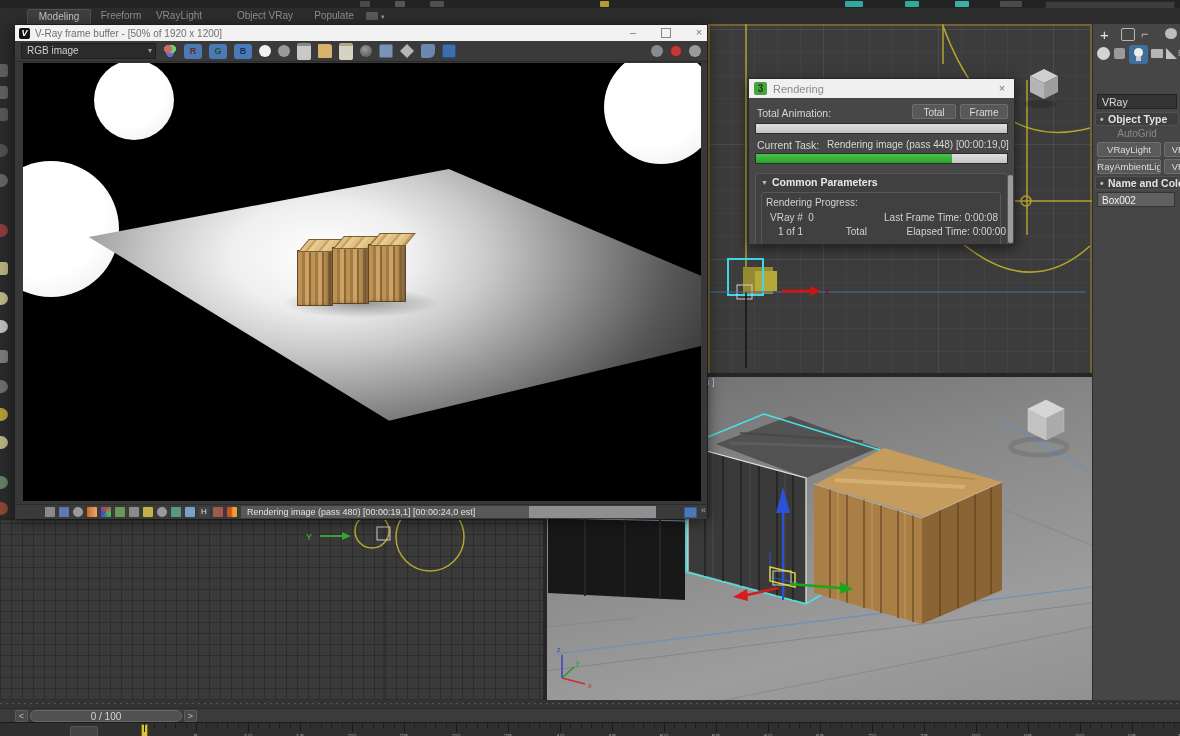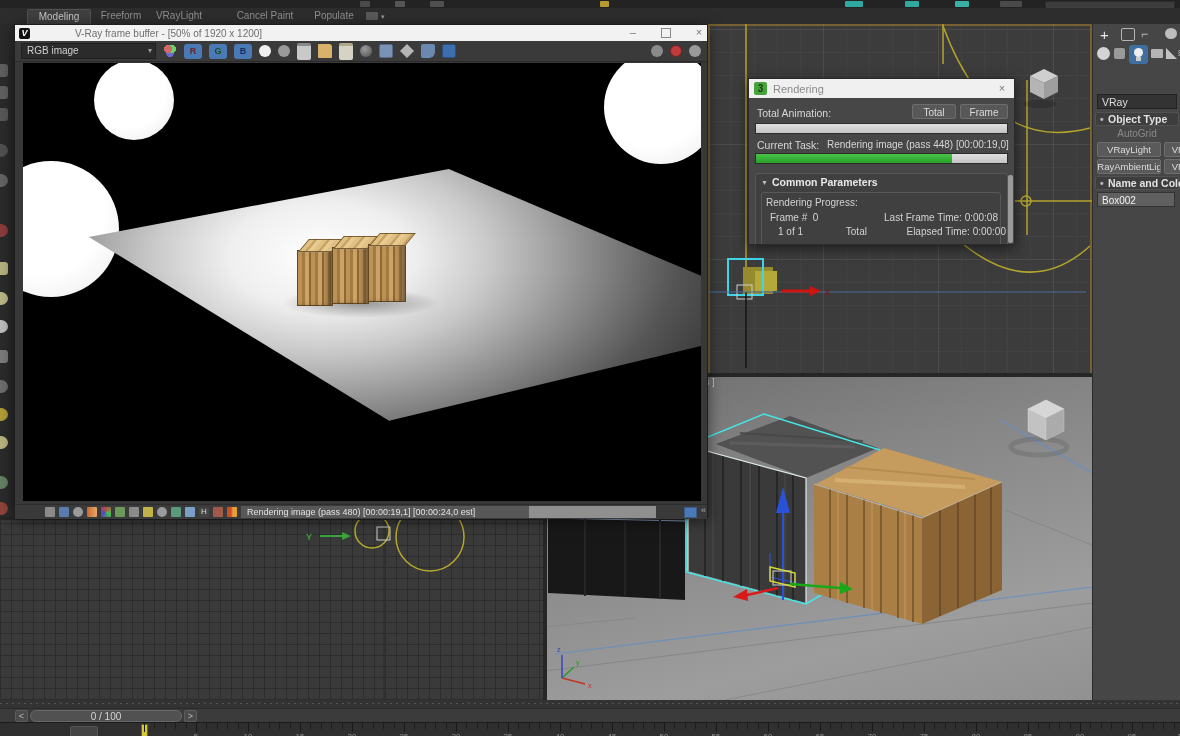--- a/index.html
+++ b/index.html
@@ -31,21 +31,21 @@
       repeating-linear-gradient(90deg,#2d2d2d 0 1px,transparent 1px 55px),
       repeating-linear-gradient(0deg,rgba(0,0,0,.22) 0 1px,transparent 1px 11px),
       repeating-linear-gradient(90deg,rgba(0,0,0,.22) 0 1px,transparent 1px 11px);}
   .vp-divider{background:#262626;}
   
   #vfb{left:14px;top:24px;width:694px;height:494px;background:#383838;z-index:5;
        box-shadow:0 3px 14px rgba(0,0,0,.55);border:1px solid #1e1e1e;box-sizing:border-box;}
   #vfb-title{position:absolute;left:0;top:0;width:100%;height:16px;background:#f2f2f2;display:flex;align-items:center;}
   #vfb-logo{width:11px;height:11px;margin:0 5px 0 4px;background:#111;border-radius:2px;color:#fff;
             font-size:9px;line-height:11px;text-align:center;font-style:italic;font-weight:bold;}
-  #vfb-title .t{font-size:10px;color:#6f6f6f;margin-left:40px;}
+  #vfb-title .t{font-size:10px;color:#6f6f6f;}
   .win-btn{position:absolute;top:0;width:16px;height:15px;text-align:center;font-size:11px;line-height:15px;color:#777;}
   .win-max{border:1px solid #888;width:8px;height:8px;top:3px;}
   #vfb-toolbar{position:absolute;left:0;top:16px;width:100%;height:21px;background:#3a3a3a;
                border-bottom:1px solid #2a2a2a;display:flex;align-items:center;padding-left:6px;box-sizing:border-box;gap:7px;}
   #vfb-channel{width:128px;height:14px;background:#2b2b2b;border:1px solid #1f1f1f;color:#cfcfcf;
                font-size:10px;line-height:14px;padding-left:5px;position:relative;flex:0 0 auto;}
   #vfb-channel .arr{position:absolute;right:3px;top:0;font-size:8px;color:#999;}
   .ic{width:14px;height:14px;flex:0 0 auto;border-radius:2px;position:relative;}
   .rgbbtn{width:18px;height:15px;background:#4a7ab5;border-radius:3px;text-align:center;
           font-size:9px;font-weight:bold;line-height:15px;flex:0 0 auto;}
@@ -135,21 +135,21 @@
     <div class="abs" style="left:905px;top:1px;width:14px;height:6px;background:#2fa8a0;border-radius:1px"></div>
     <div class="abs" style="left:955px;top:1px;width:14px;height:6px;background:#37b0a8;border-radius:1px"></div>
     <div class="abs" style="left:1000px;top:1px;width:22px;height:6px;background:#4a4a4a;border-radius:1px"></div>
     <div class="abs" style="left:1045px;top:1px;width:128px;height:6px;background:#3d3d3d;border:1px solid #2a2a2a"></div>
   </div>
 
   <div class="abs" id="ribbon">
     <div class="ribbon-tab active" style="left:27px;width:62px">Modeling</div>
     <div class="ribbon-tab" style="left:95px;width:52px">Freeform</div>
     <div class="ribbon-tab" style="left:152px;width:54px">VRayLight</div>
-    <div class="ribbon-tab" style="left:230px;width:70px">Cancel Paint</div>
+    <div class="ribbon-tab" style="left:230px;width:70px">Object VRay</div>
     <div class="ribbon-tab" style="left:308px;width:52px">Populate</div>
     <div class="abs" style="left:366px;top:4px;width:12px;height:8px;background:#5a5a5a;border-radius:1px"></div>
     <div class="abs" style="left:381px;top:5px;font-size:7px;color:#999">▾</div>
   </div>
 
   <div class="abs" id="left-strip">
     <div class="edge-ic" style="top:40px;background:#6a6a6a"></div>
     <div class="edge-ic" style="top:62px;background:#6a6a6a"></div>
     <div class="edge-ic" style="top:84px;background:#606060"></div>
     <div class="edge-ic" style="top:120px;background:#585858;border-radius:50%"></div>
@@ -407,21 +407,21 @@
     <div class="dlabel" style="left:78px;top:60px;font-size:10px;max-width:185px;overflow:hidden">Rendering image (pass 448) [00:00:19,0] [00:00:23,9 es</div>
     <div class="pbar" style="top:74px">
         <div id="pbar2-fill" style="width: 78%;"></div>
       </div>
     <div id="rollout">
       <span class="arrow">▼</span>
       <h4>Common Parameters</h4>
       <div id="rgroup">
         <div class="rrow" style="top:4px">Rendering Progress:</div>
         <div class="rrow" style="top:19px;left:8px">
-          <span>Frame #</span>&nbsp;
+          <span>VRay #</span>&nbsp;
           <span>0</span>
           <span style="float:right"><span>Last Frame Time:</span>&nbsp;<span>0:00:08</span></span>
         </div>
         <div class="rrow" style="top:33px;left:16px">
           <span>1 of 1</span>
           <span style="margin-left:40px">Total</span>
           <span style="float:right"><span>Elapsed Time:</span>&nbsp;<span>0:00:00</span></span>
         </div>
         <div class="rrow" style="top:47px;left:8px;color:#9a9a9a">▁▁▁▁▁▁▁▁▁▁▁▁▁▁▁▁▁▁▁▁▁▁▁▁▁▁▁▁▁▁▁▁</div>
       </div>

